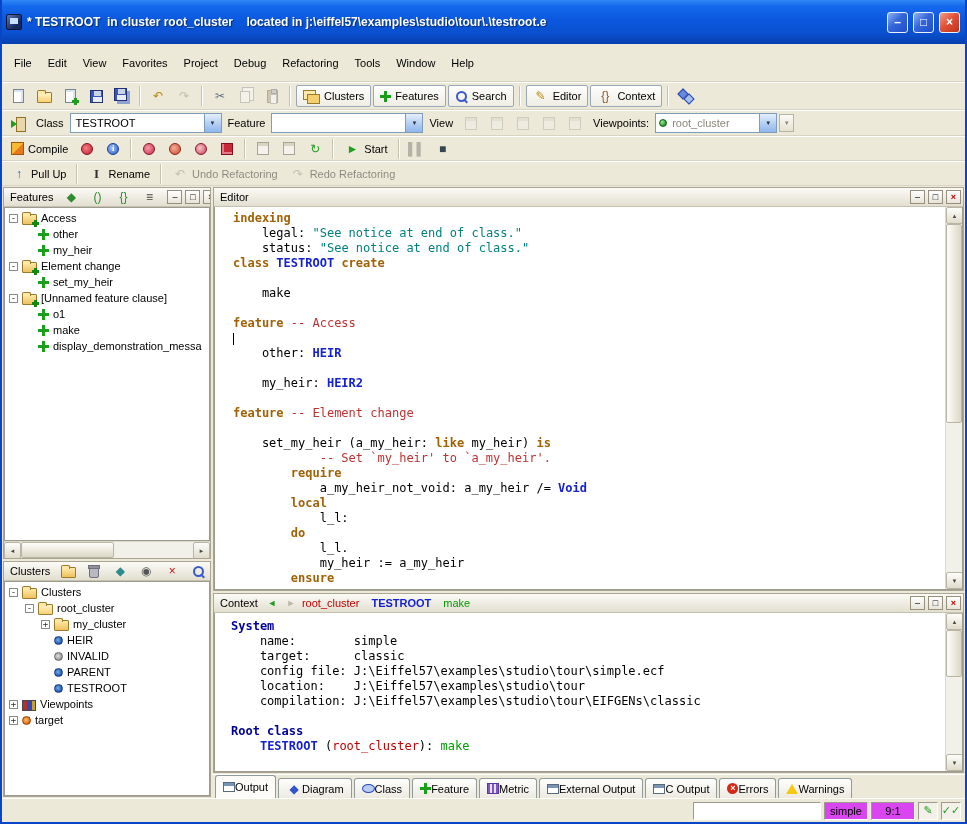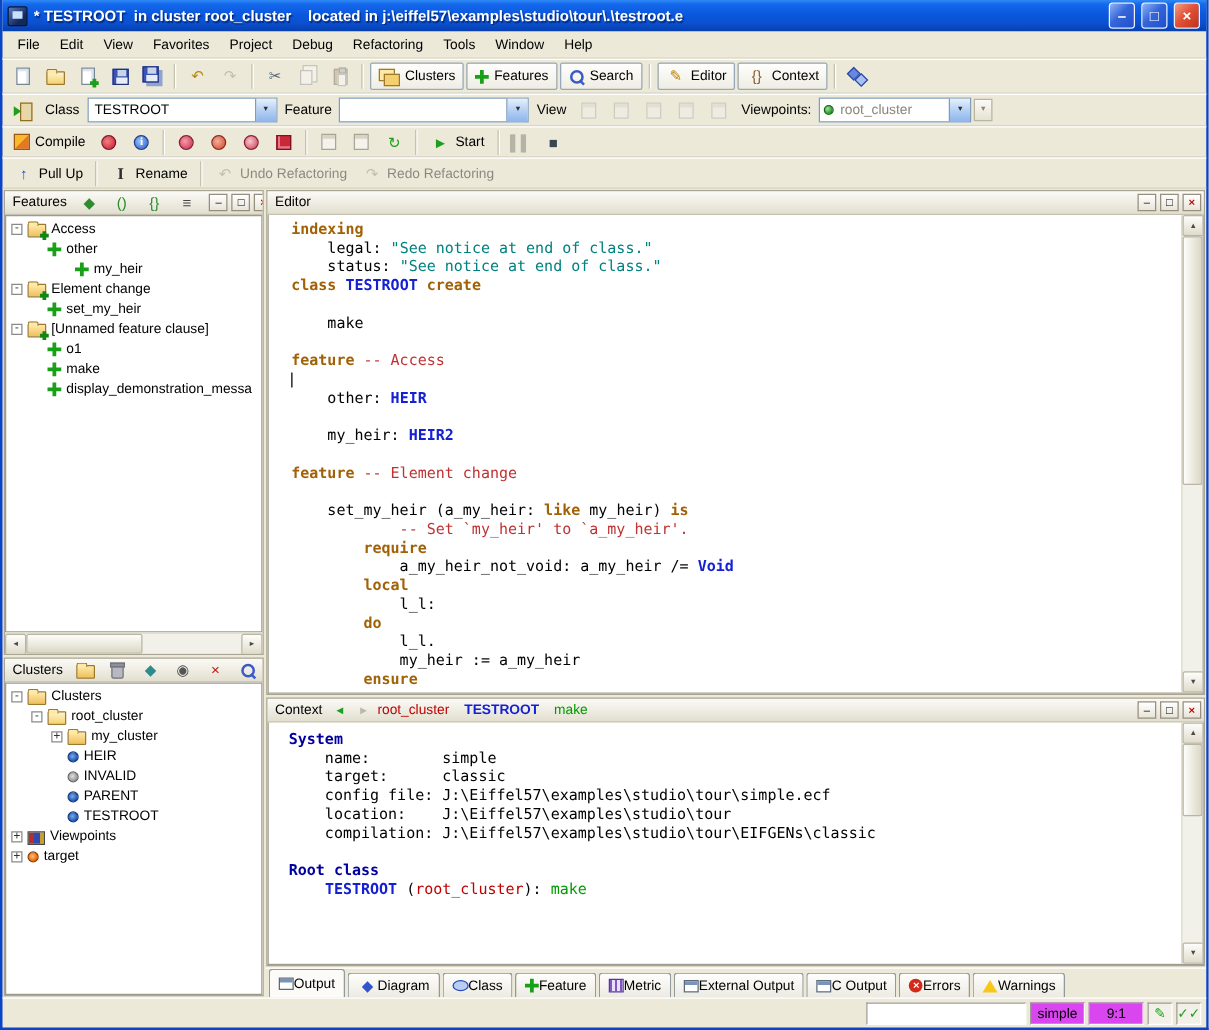--- a/index.html
+++ b/index.html
@@ -2,34 +2,34 @@
 <html><head>
 <meta charset="utf-8">
 <style>
   * { margin:0; padding:0; box-sizing:border-box; }
   html,body { width:967px; height:824px; overflow:hidden; }
   body { font-family:"Liberation Sans",sans-serif; font-size:11px; background:#ECE9D8; color:#000; }
   .window { width:967px; height:824px; display:flex; flex-direction:column;
     border-left:2px solid #0A45C8; border-right:2px solid #0A45C8; border-bottom:2px solid #0A45C8; }
 
   
-  .titlebar { height:25px; flex:none; display:flex; align-items:center; gap:5px; padding:0 5px 0 4px;
+  .titlebar { height:44px; flex:none; display:flex; align-items:center; gap:5px; padding:0 5px 0 4px;
     background:linear-gradient(180deg,#2F89F5 0%,#1468EC 14%,#0B58DE 45%,#0A50D0 75%,#073FAE 100%); }
   .app-icon { width:16px; height:16px; flex:none; background:linear-gradient(135deg,#5A7AC0,#14285A 70%);
     border:1px solid #0A1430; border-radius:2px; position:relative; }
   .app-icon::after { content:''; position:absolute; left:3px; top:3px; width:8px; height:6px; background:#C8E0FF; }
   .title-text { flex:1; color:#FFF; font-weight:bold; font-size:12px; white-space:pre; overflow:hidden;
     text-shadow:1px 1px 1px #00297A; }
   .tb-ctrl { width:21px; height:21px; flex:none; border-radius:3px; border:1px solid #EAF2FF; color:#FFF;
     display:flex; align-items:center; justify-content:center; font-size:12px; font-weight:bold; line-height:1; }
   .tb-min,.tb-max { background:linear-gradient(135deg,#8FB4F8,#3566D8 45%,#1F4ECC); }
   .tb-close { background:linear-gradient(135deg,#F0A088,#E25239 45%,#BE3318); }
 
   
-  .menubar { height:22px; flex:none; display:flex; align-items:center; padding:0 4px;
+  .menubar { height:38px; flex:none; display:flex; align-items:center; padding:0 4px;
     border-bottom:1px solid #D8D4C4; }
   .menu-item { padding:3px 8px; cursor:default; }
 
   
   .toolbar { flex:none; display:flex; align-items:center; padding:1px 4px; gap:2px;
     border-top:1px solid #FFFFFF; border-bottom:1px solid #D8D4C4; }
   .tb1 { height:28px; } .tb2 { height:26px; } .tb3 { height:25px; } .tb4 { height:25px; }
   .icon-group,.btn-group { display:inline-flex; align-items:center; gap:2px; }
   .tb-btn { width:24px; height:22px; display:inline-flex; align-items:center; justify-content:center; flex:none; }
   .tb-sep { width:2px; height:20px; border-left:1px solid #C6C2B2; border-right:1px solid #FFF; margin:0 3px; flex:none; }
@@ -436,21 +436,21 @@
             <div class="tree-row" style="padding-left: 4px;">
               <span class="expander">-</span>
               <span class="ico i-folder i-folder-feat"></span>
               <span class="tree-label">Access</span>
             </div>
             <div class="tree-row" style="padding-left: 20px;">
               <span class="expander-blank"></span>
               <span class="ico i-feature"></span>
               <span class="tree-label">other</span>
             </div>
-            <div class="tree-row" style="padding-left: 20px; margin-left: 22px;">
+            <div class="tree-row" style="padding-left: 20px;">
               <span class="expander-blank"></span>
               <span class="ico i-feature"></span>
               <span class="tree-label">my_heir</span>
             </div>
             <div class="tree-row" style="padding-left: 4px;">
               <span class="expander">-</span>
               <span class="ico i-folder i-folder-feat"></span>
               <span class="tree-label">Element change</span>
             </div>
             <div class="tree-row" style="padding-left: 20px;">

